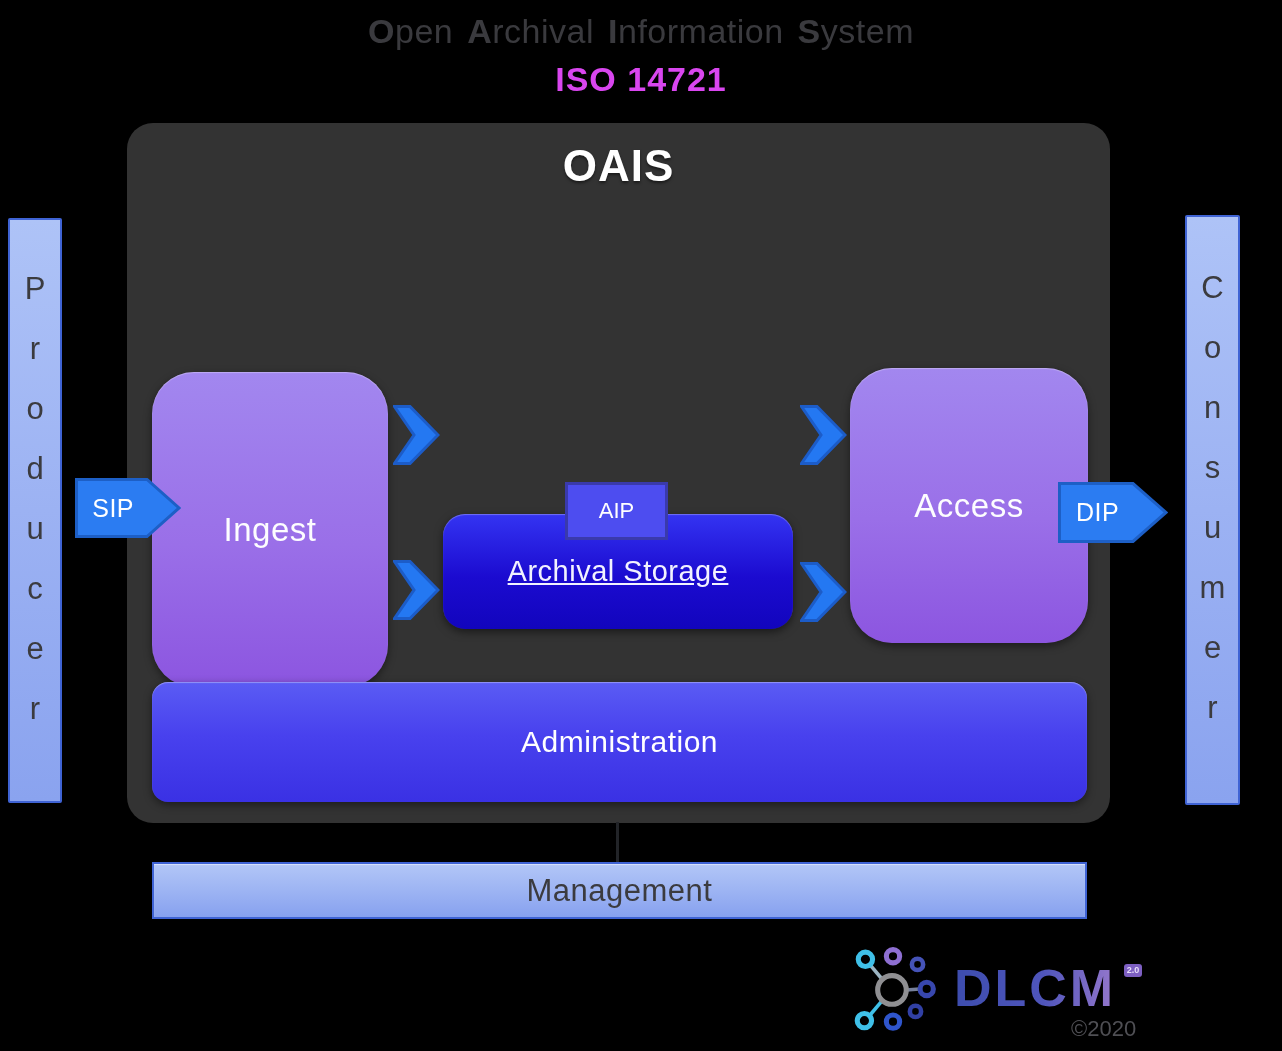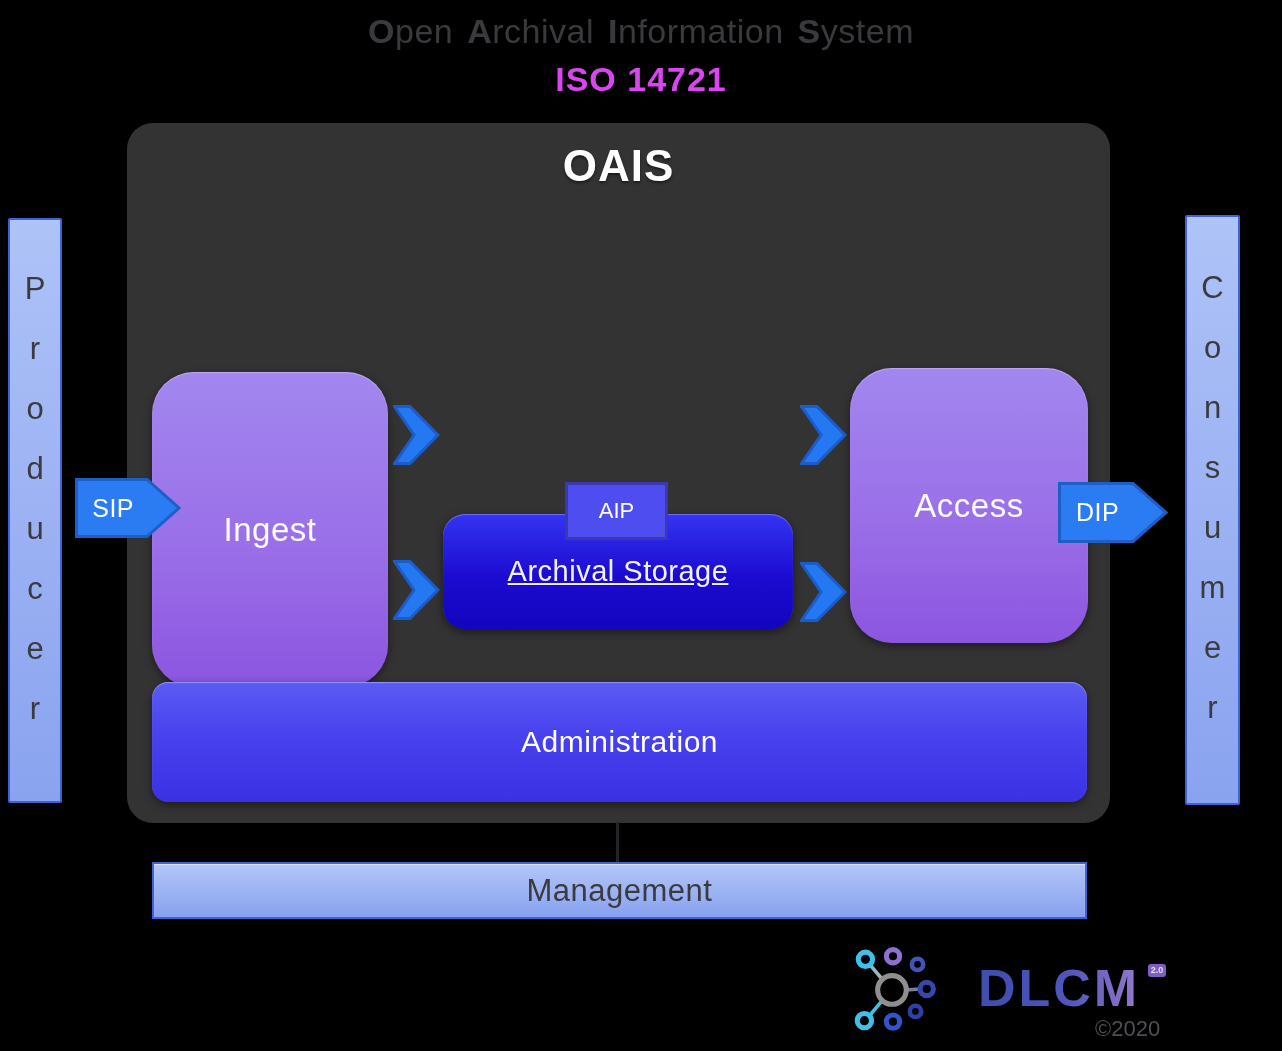--- a/index.html
+++ b/index.html
@@ -114,21 +114,21 @@
   }
 
   
   .logo{position:absolute;left:848px;top:944px;display:flex;align-items:flex-start;}
   .logo-icon{width:90px;height:94px;}
   .logo-text-col{margin-left:16px;margin-top:18px;}
   .logo-wordmark{position:relative;display:inline-block;}
   .logo-name{
     font-size:52px;font-weight:800;letter-spacing:3px;line-height:1;
     background:linear-gradient(90deg,#3d4dae 0%,#4f55bb 55%,#9678cc 100%);
-    -webkit-background-clip:text;background-clip:text;color:transparent;margin-left:24px;
+    -webkit-background-clip:text;background-clip:text;color:transparent;
   }
   .logo-version{
     position:absolute;right:-26px;top:2px;
     background:#7d5fc2;color:#e8defa;border-radius:3px;
     font-size:9px;font-weight:700;padding:1px 3px;line-height:1.2;
   }
   .logo-copyright{text-align:right;color:#4f4f54;font-size:22px;margin-top:2px;margin-right:-20px;}
 </style>
 </head>
 <body>

